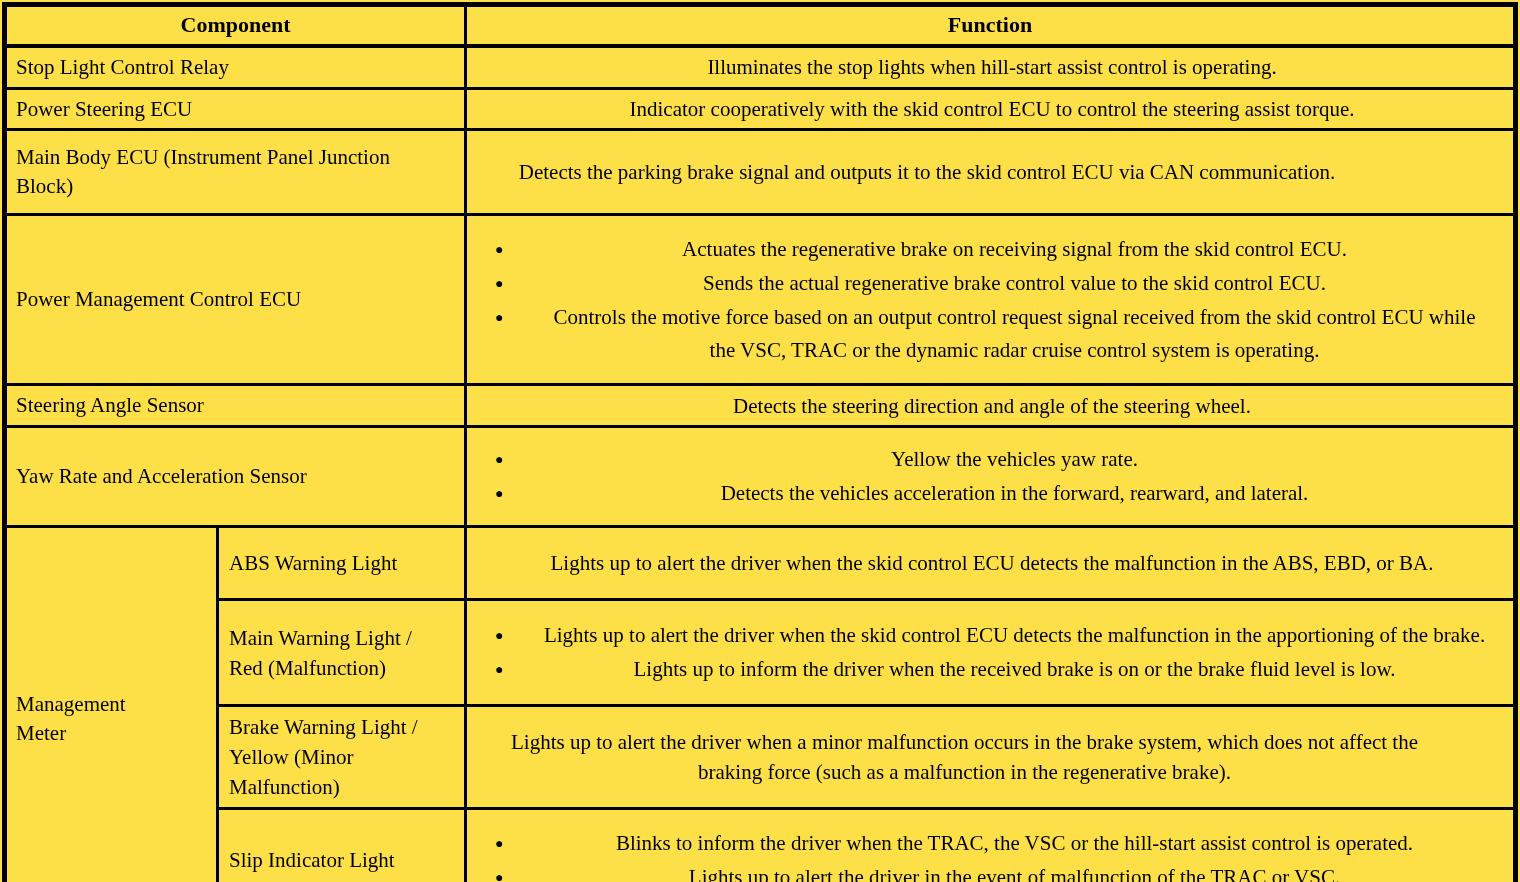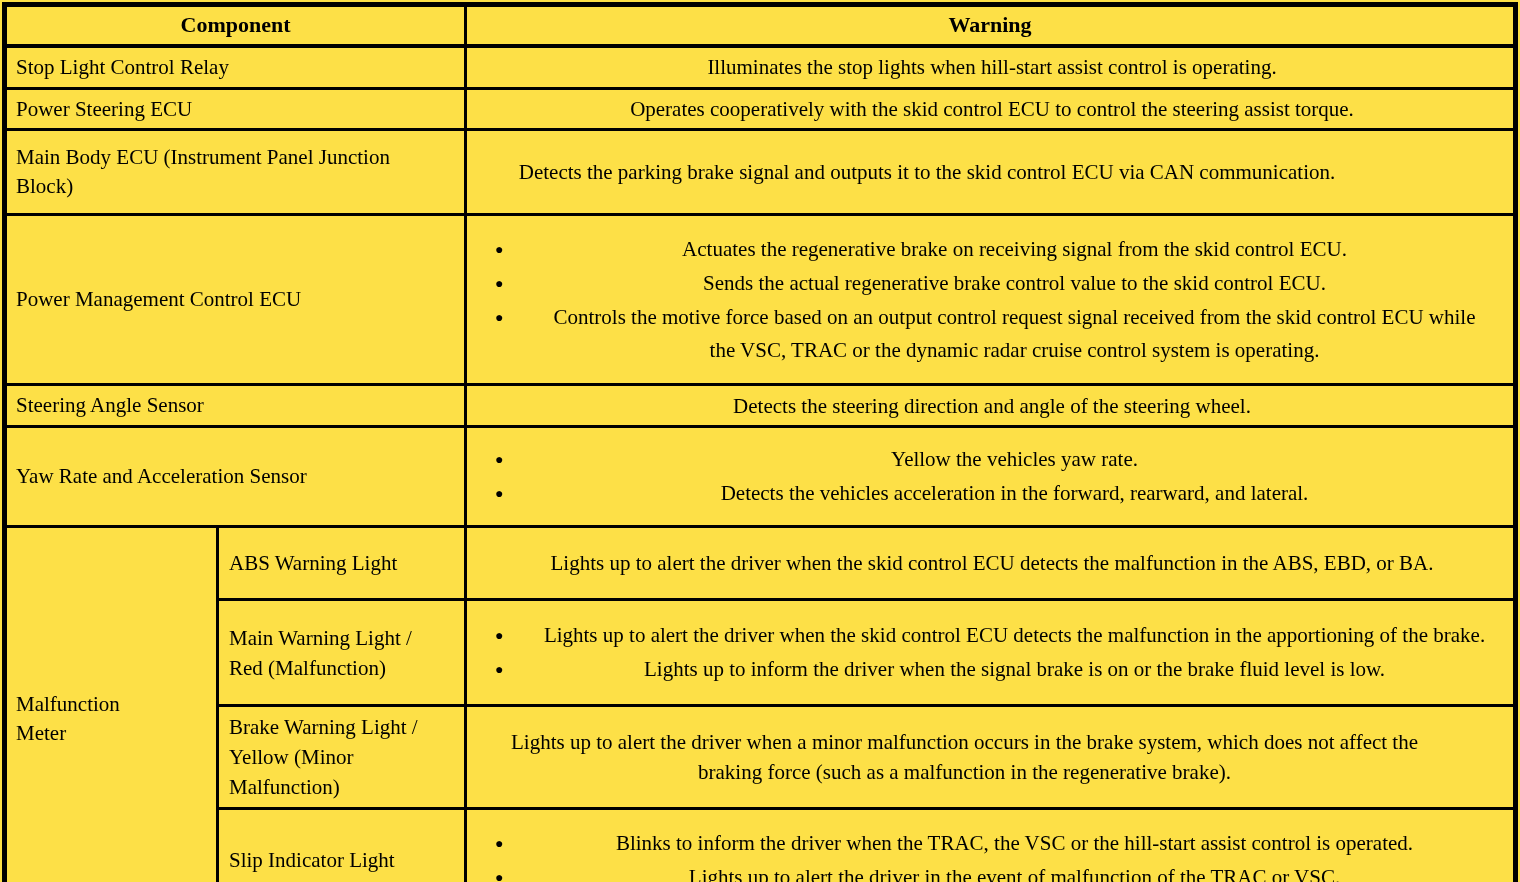--- a/index.html
+++ b/index.html
@@ -44,38 +44,38 @@
   <table class="tbl">
     <colgroup>
         <col class="c1">
         <col class="c2">
         <col class="c3">
       </colgroup>
 
     <tbody>
         <tr class="hdr">
       <th colspan="2">Component</th>
-      <th>Warning</th>
+      <th>Function</th>
     </tr>
 
     <tr style="height:43px;">
       <td colspan="2" class="comp">
         <span>Stop Light Control Relay</span>
       </td>
       <td class="fn">
         <div>Illuminates the stop lights when hill-start assist control is operating.</div>
       </td>
     </tr>
 
     <tr style="height:41px;">
       <td colspan="2" class="comp">
         <span>Power Steering ECU</span>
       </td>
       <td class="fn">
-        <div>Operates cooperatively with the skid control ECU to control the steering assist torque.</div>
+        <div>Indicator cooperatively with the skid control ECU to control the steering assist torque.</div>
       </td>
     </tr>
 
     <tr style="height:85px;">
       <td colspan="2" class="comp">
         <span class="mw420">Main Body ECU (Instrument Panel Junction Block)</span>
       </td>
       <td class="fn">
         <div class="mw900">Detects the parking brake signal and outputs it to the skid control ECU via CAN communication.</div>
       </td>
@@ -110,38 +110,38 @@
       <td class="fn fnb">
         <ul class="bullets">
           <li><span class="dot"></span><span class="ol">Yellow the vehicles yaw rate.</span></li>
           <li><span class="dot"></span><span class="ol">Detects the vehicles acceleration in the forward, rearward, and lateral.</span></li>
         </ul>
       </td>
     </tr>
 
     <tr style="height:73px;">
       <td rowspan="4" class="comp">
-        <span class="mw152">Malfunction Meter</span>
+        <span class="mw152">Management Meter</span>
       </td>
       <td class="sub">
         <span>ABS Warning Light</span>
       </td>
       <td class="fn">
         <div>Lights up to alert the driver when the skid control ECU detects the malfunction in the ABS, EBD, or BA.</div>
       </td>
     </tr>
 
     <tr style="height:106px;">
       <td class="sub">
         <span class="mw215">Main Warning Light / Red (Malfunction)</span>
       </td>
       <td class="fn fnb">
         <ul class="bullets">
           <li><span class="dot"></span><span class="mw950">Lights up to alert the driver when the skid control ECU detects the malfunction in the apportioning of the brake.</span></li>
-          <li><span class="dot"></span><span class="ol">Lights up to inform the driver when the signal brake is on or the brake fluid level is low.</span></li>
+          <li><span class="dot"></span><span class="ol">Lights up to inform the driver when the received brake is on or the brake fluid level is low.</span></li>
         </ul>
       </td>
     </tr>
 
     <tr style="height:103px;">
       <td class="sub">
         <span class="mw215">Brake Warning Light / Yellow (Minor Malfunction)</span>
       </td>
       <td class="fn">
         <div class="mw975">Lights up to alert the driver when a minor malfunction occurs in the brake system, which does not affect the braking force (such as a malfunction in the regenerative brake).</div>

